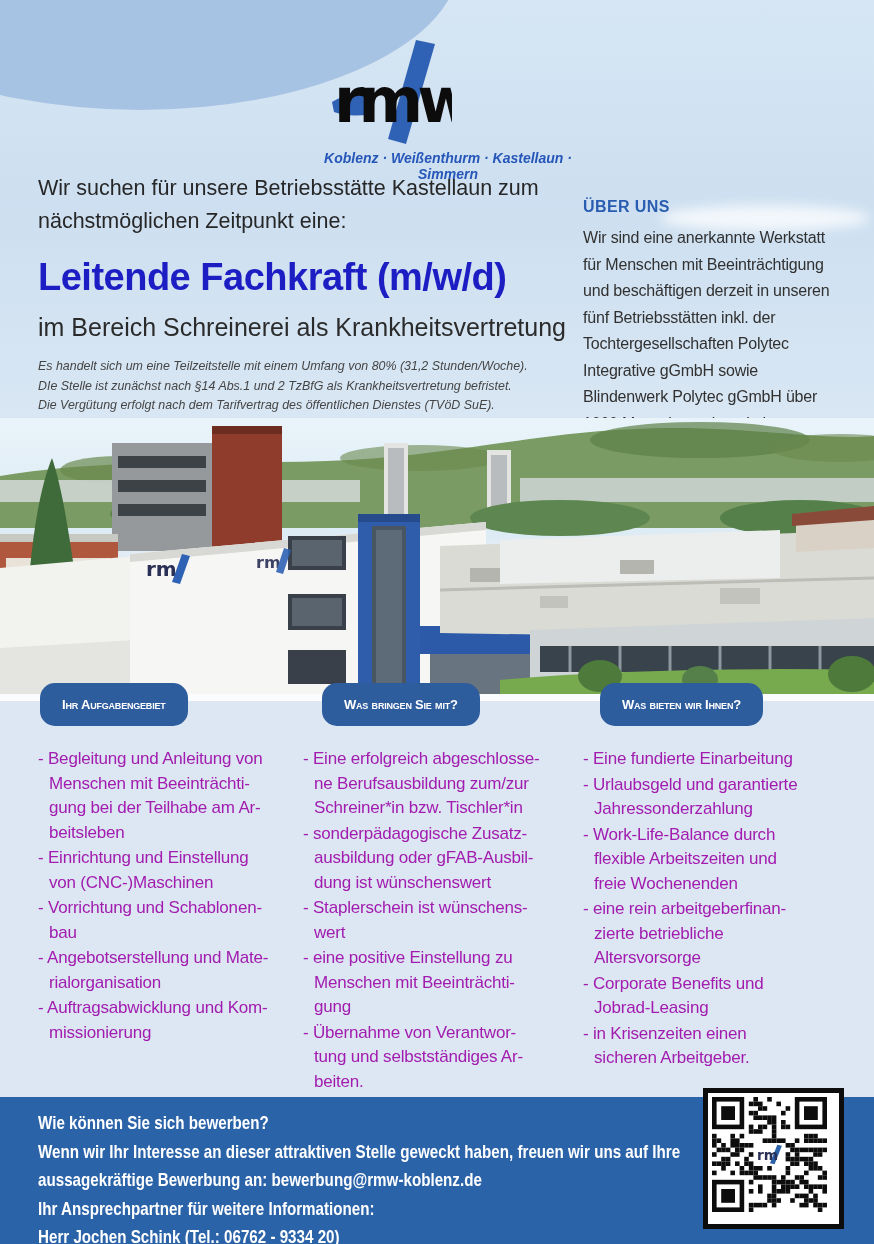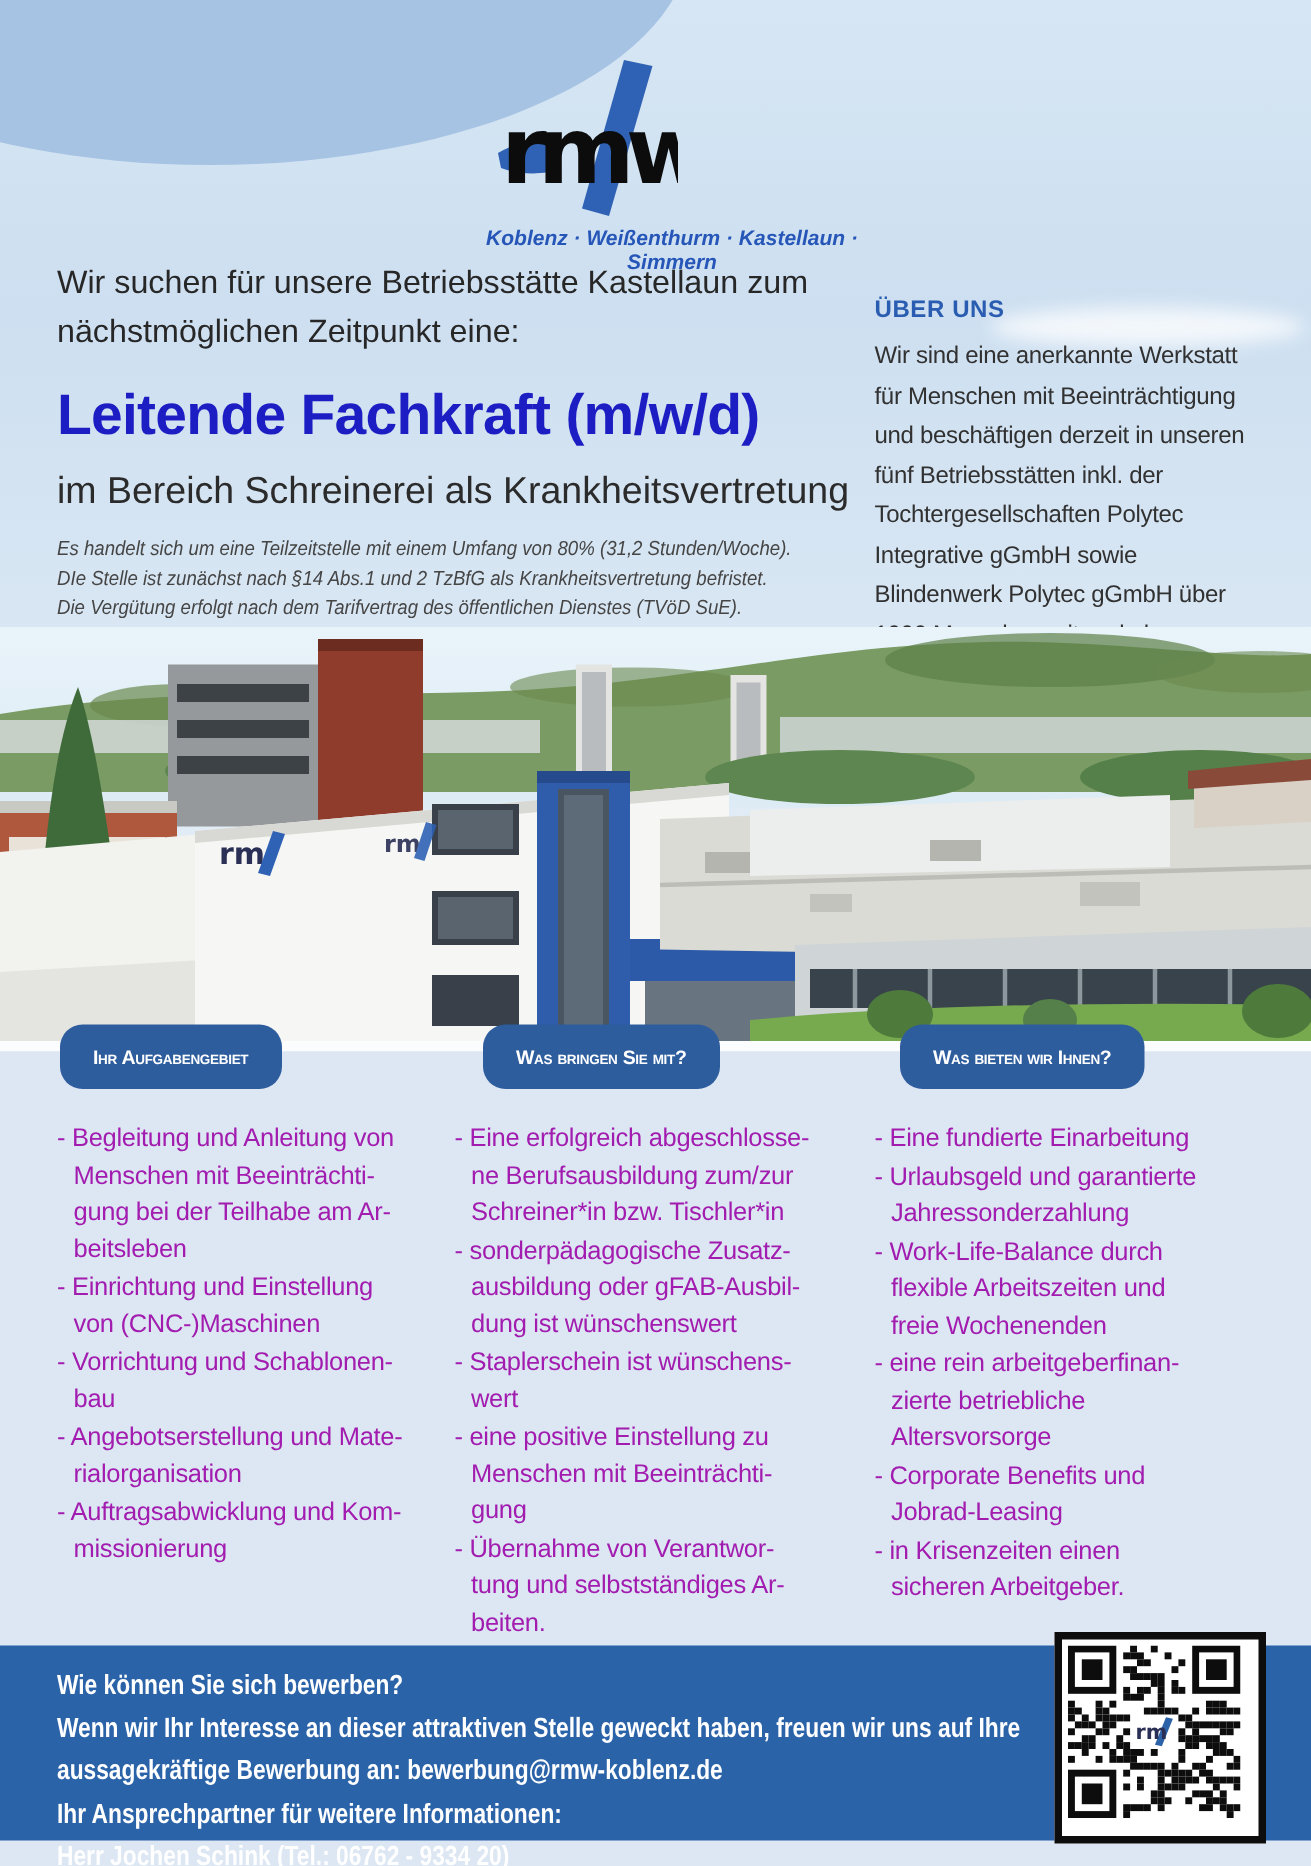--- a/index.html
+++ b/index.html
@@ -47,21 +47,21 @@
   .col-1{left:38px;}  .col-2{left:303px;}  .col-3{left:583px;}
   .pill{display:inline-block;background:#2e5d9e;color:#ffffff;border-radius:15px;
         padding:9px 22px;font-variant:small-caps;font-weight:bold;font-size:13px;
         line-height:25px;white-space:nowrap;letter-spacing:-0.2px;}
   .col-1 .pill{margin-left:2px;} .col-2 .pill{margin-left:19px;} .col-3 .pill{margin-left:17px;}
   .list{margin-top:21px;}
   .list-item{font-size:17px;line-height:24.5px;color:#a21caf;white-space:pre-line;
              padding-left:11px;text-indent:-11px;letter-spacing:-0.2px;margin-bottom:1px;}
 
   
-  .footer{position:absolute;left:0;top:1097px;width:874px;height:130px;background:#2b63a9;}
+  .footer{position:absolute;left:0;top:1097px;width:874px;height:147px;background:#2b63a9;}
   .footer-lines{position:absolute;left:38px;top:12px;width:660px;}
   .footer-line{color:#ffffff;font-weight:bold;font-size:18.5px;line-height:28.5px;
                white-space:nowrap;transform:scaleX(0.82);transform-origin:left top;}
 
   
   .qr-box{position:absolute;left:703px;top:1088px;width:123px;height:123px;
           background:#ffffff;border:5px solid #0d0d0d;padding:4px;}
 </style>
 </head>
 <body>

